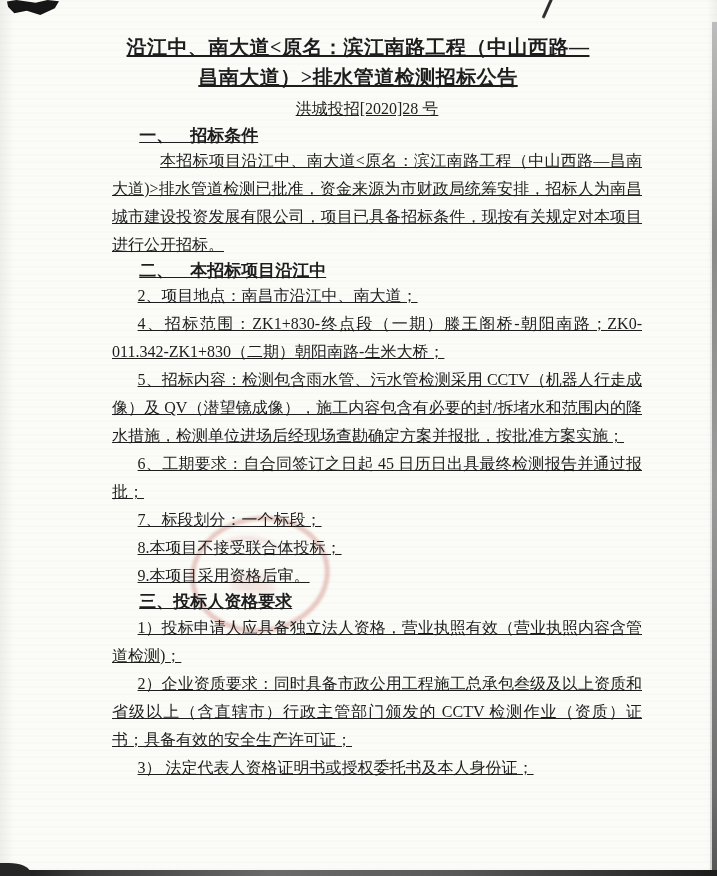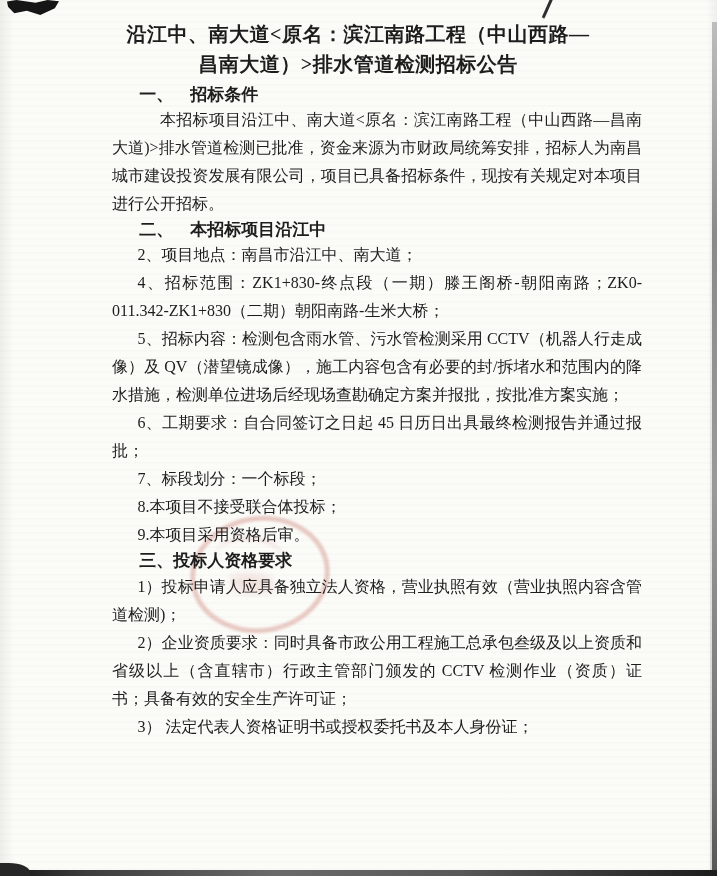--- a/index.html
+++ b/index.html
@@ -20,21 +20,21 @@
   
   .page::before{
     content:"";position:absolute;inset:0;pointer-events:none;
     background:
       linear-gradient(to right, rgba(200,200,195,0.28) 0px, rgba(200,200,195,0) 14px),
       linear-gradient(to left, rgba(190,190,185,0.20) 0px, rgba(190,190,185,0) 10px),
       repeating-linear-gradient(to bottom, rgba(120,120,110,0.025) 0 2px, rgba(255,255,255,0) 2px 7px);
   }
 
   .content{
-    position:absolute;left:112px;top:17px;width:530px;
+    position:absolute;left:112px;top:30px;width:530px;text-decoration:underline;
   }
   h1{
     margin:2px 0 0 0;
     font-size:20px;line-height:30px;font-weight:bold;
     text-align:center;letter-spacing:0.5px;
     transform:translateX(-19px);
   }
   .doc-number{
     margin-top:6px;
     font-size:16px;line-height:22px;text-align:center;
@@ -112,20 +112,21 @@
   <div class="smudge-top-left"></div>
   <div class="streak-top"></div>
   <div class="edge-right"></div>
   <div class="edge-bottom"></div>
   <div class="edge-bottom-blob"></div>
   <div class="stamp"></div>
 
   <div class="content">
     <h1><span>沿江中、南大道&lt;原名：滨江南路工程（中山西路—</span><br><span>昌南大道）&gt;排水管道检测招标公告</span></h1>
 
+    <div class="doc-number">洪城投招[2020]28 号</div>
 
     <div class="body-text">
       <h2>一、　招标条件</h2>
       <p class="para">本招标项目沿江中、南大道&lt;原名：滨江南路工程（中山西路—昌南大道)&gt;排水管道检测已批准，资金来源为市财政局统筹安排，招标人为南昌城市建设投资发展有限公司，项目已具备招标条件，现按有关规定对本项目进行公开招标。</p>
 
       <h2>二、　本招标项目沿江中</h2>
       <p class="item">2、项目地点：南昌市沿江中、南大道；</p>
       <p class="item">4、招标范围：ZK1+830-终点段（一期）滕王阁桥-朝阳南路；ZK0-011.342-ZK1+830（二期）朝阳南路-生米大桥；</p>
       <p class="item">5、招标内容：检测包含雨水管、污水管检测采用 CCTV（机器人行走成像）及 QV（潜望镜成像），施工内容包含有必要的封/拆堵水和范围内的降水措施，检测单位进场后经现场查勘确定方案并报批，按批准方案实施；</p>
       <p class="item">6、工期要求：自合同签订之日起 45 日历日出具最终检测报告并通过报批；</p>

